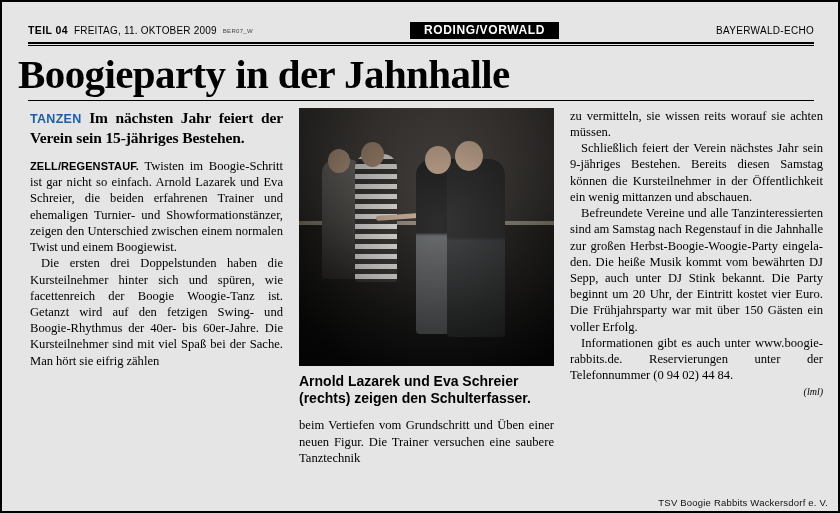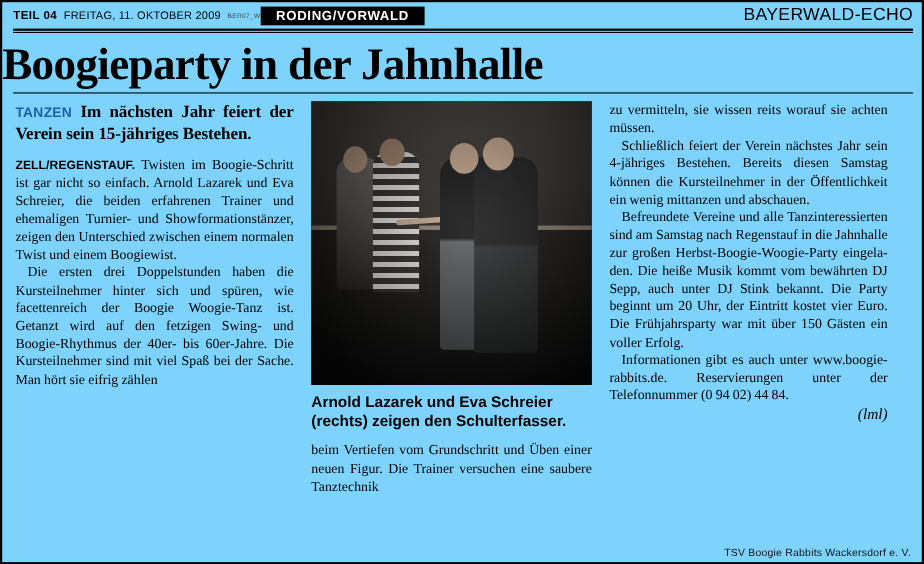--- a/index.html
+++ b/index.html
@@ -14,22 +14,22 @@
     color: #000;
     position: relative;
     overflow: hidden;
   }
   .page {
     position: relative;
     width: 840px;
     height: 513px;
     box-sizing: border-box;
     border: 2px solid #000;
-    background: #7dd3fc;
-    padding: 0;
+    background: #e5e5e5;
+    padding: 16px;
   }
 
   
   .masthead {
     display: flex;
     align-items: center;
     height: 22px;
     padding: 2px 8px 0 10px;
     box-sizing: border-box;
     font-family: "Liberation Sans", sans-serif;
@@ -52,33 +52,33 @@
   .mast-code {
     font-size: 6px;
     color: #444;
     letter-spacing: 0.3px;
     position: relative;
     top: -1px;
   }
   .masthead-center {
     flex: 1;
     display: flex;
-    justify-content: flex-start;
+    justify-content: center;
   }
   .mast-section {
     background: #000;
     color: #fff;
     font-size: 12px;
     font-weight: bold;
     letter-spacing: 0.6px;
     padding: 1px 14px 2px 14px;
     display: inline-block;
   }
   .masthead-right {
-    font-size: 16px;
+    font-size: 10px;
     letter-spacing: 0.3px;
     white-space: nowrap;
   }
   .rule-thick {
     height: 2px;
     background: #000;
     margin: 2px 8px 0 10px;
   }
   .rule-thin {
     height: 1px;
@@ -219,21 +219,21 @@
     font-family: Liberation Sans, sans-serif;
     font-weight: bold;
     font-size: 14px;
     line-height: 1.24;
     margin: 7px 0 10px 0;
   }
 
   
   .byline {
     text-align: right;
-    font-size: 14px;
+    font-size: 10px;
     font-style: italic;
     margin-top: 2px;
   }
   .footer-credit {
     position: absolute;
     right: 10px;
     bottom: 3px;
     font-family: "Liberation Sans", sans-serif;
     font-size: 9.5px;
     letter-spacing: 0.2px;
@@ -294,21 +294,21 @@
         <div class="figB"></div>
         <div class="headB"></div>
         <div class="vign"></div>
       </div>
       <p class="caption">Arnold Lazarek und Eva Schreier (rechts) zeigen den Schulterfasser.</p>
       <p class="body noindent">beim Vertiefen vom Grundschritt und Üben einer neuen Figur. Die Trainer versuchen eine saubere Tanztechnik</p>
     </div>
 
     <div class="col">
       <p class="body noindent">zu vermitteln, sie wissen reits wor­auf sie achten müssen.</p>
-      <p class="body">Schließlich feiert der Verein nächs­tes Jahr sein 4-jähriges Bestehen. Be­reits diesen Samstag können die Kurs­teilnehmer in der Öffentlichkeit ein wenig mittanzen und abschauen.</p>
+      <p class="body">Schließlich feiert der Verein nächs­tes Jahr sein 9-jähriges Bestehen. Be­reits diesen Samstag können die Kurs­teilnehmer in der Öffentlichkeit ein wenig mittanzen und abschauen.</p>
       <p class="body">Befreundete Vereine und alle Tanz­interessierten sind am Samstag nach Regenstauf in die Jahnhalle zur großen Herbst-Boogie-Woogie-Party eingela­den. Die heiße Musik kommt vom be­währten DJ Sepp, auch unter DJ Stink bekannt. Die Party beginnt um 20 Uhr, der Eintritt kostet vier Euro. Die Früh­jahrsparty war mit über 150 Gästen ein voller Erfolg.</p>
       <p class="body">Informationen gibt es auch unter www.boogie-rabbits.de. Reservierun­gen unter der Telefonnummer (0 94 02) 44 84.</p>
       <div class="byline">(lml)</div>
     </div>
 
   </div>
 
   <div class="footer-credit">TSV Boogie Rabbits Wackersdorf e. V.</div>
 
 </div>

